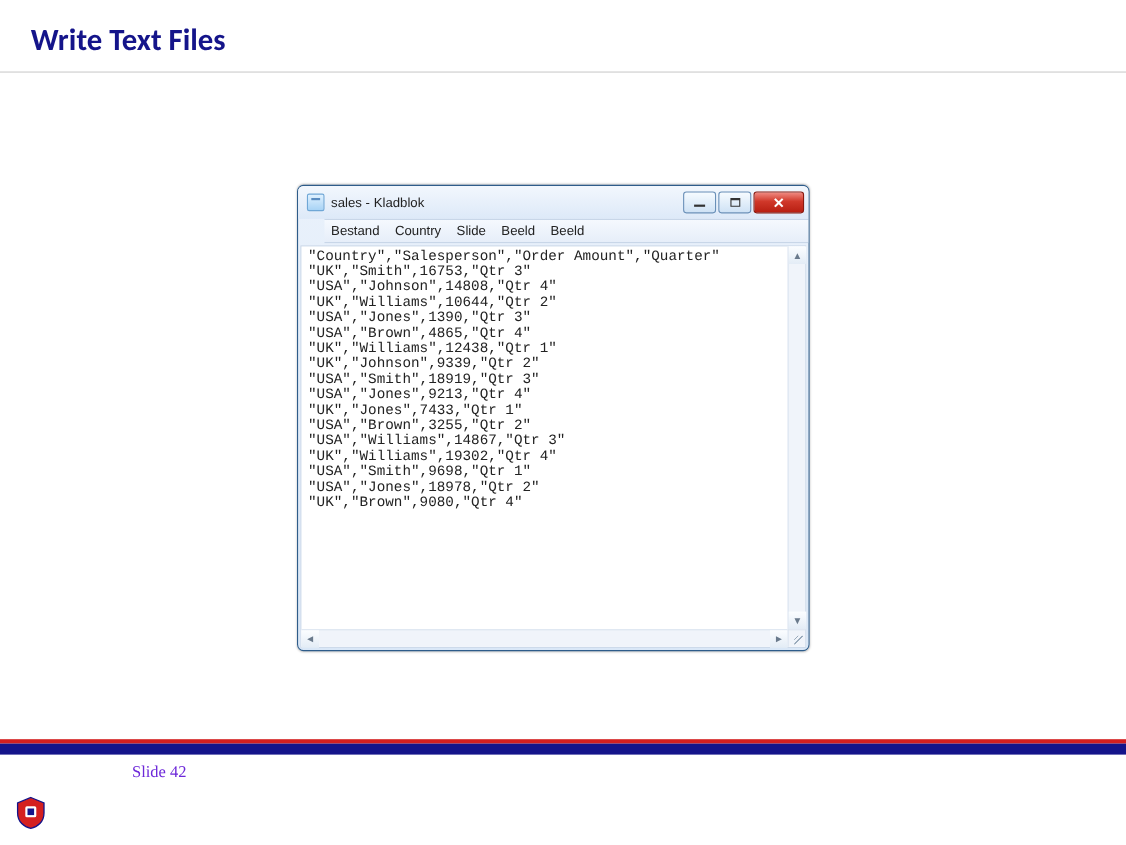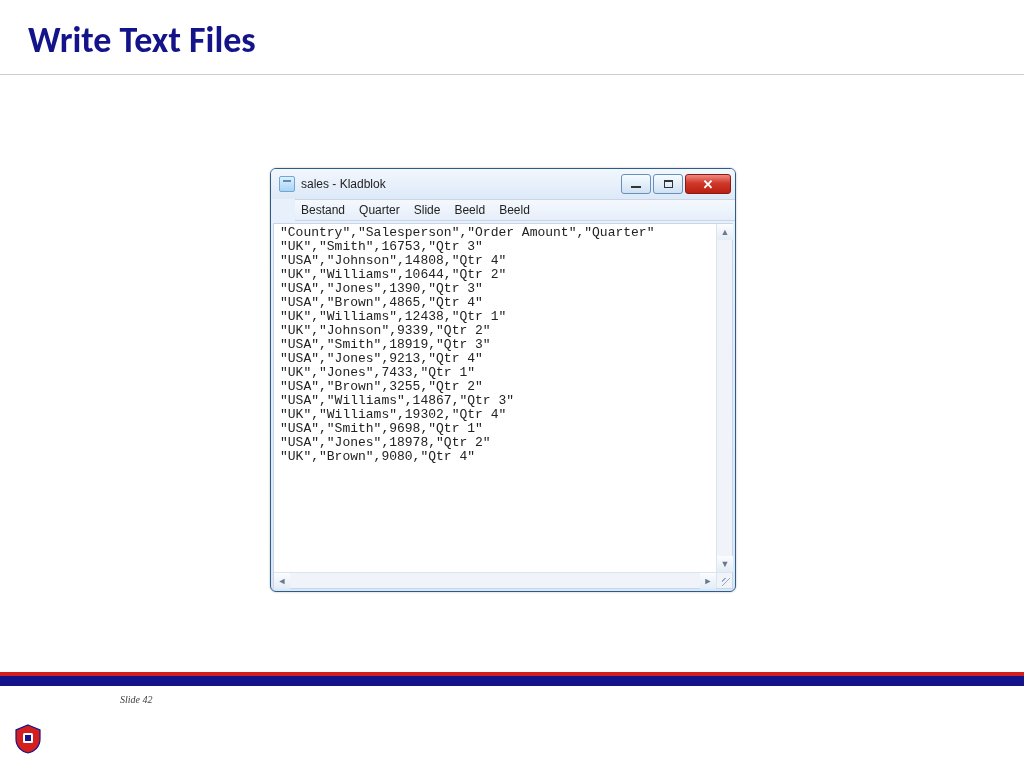--- a/index.html
+++ b/index.html
@@ -2,21 +2,21 @@
 <html><head>
 <meta charset="utf-8">
 <style>
   * { box-sizing: border-box; margin: 0; padding: 0; }
   html, body { width: 1024px; height: 768px; font-family: Arial, sans-serif; background: #fff; overflow: hidden; }
 
   .slide { width: 1024px; height: 768px; position: relative; }
 
   .slide-title {
     font-family: "Segoe UI", "Calibri", Arial, sans-serif;
-    font-size: 36px;
+    font-size: 28px;
     font-weight: 700;
     color: #14148a;
     padding: 18px 0 12px 28px;
   }
   .title-rule {
     height: 1px;
     background: #ccc;
     margin: 0;
   }
 
@@ -150,22 +150,21 @@
   
   .footer-stripes {
     position: absolute; left: 0; right: 0; top: 672px;
   }
   .stripe-red { height: 4px; background: #d41f1f; }
   .stripe-navy { height: 10px; background: #14148a; }
 
   .slide-num {
     position: absolute; left: 120px; top: 694px;
     font-family: Georgia, "Times New Roman", serif;
-    font-style: italic;
-    font-size: 10px; color: #404040;
+    font-size: 15px; color: #6d28d9;
   }
 
   .uni {
     position: absolute; left: 14px; top: 724px;
     display: flex; align-items: center; gap: 10px;
   }
   .crest {
     width: 28px; height: 30px; position: relative;
   }
   .crest svg { width: 100%; height: 100%; }
@@ -197,21 +196,21 @@
             <div class="max-g"></div>
           </div>
         <div class="winbtn close">
             <span>✕</span>
           </div>
       </div>
     </div>
 
     <div class="menubar">
       <span>Bestand</span>
-      <span>Quarter</span>
+      <span>Country</span>
       <span>Slide</span>
       <span>Beeld</span>
       <span>Beeld</span>
     </div>
 
     <div class="editor-wrap">
       <div class="editor">"Country","Salesperson","Order Amount","Quarter"
 "UK","Smith",16753,"Qtr 3"
 "USA","Johnson",14808,"Qtr 4"
 "UK","Williams",10644,"Qtr 2"

